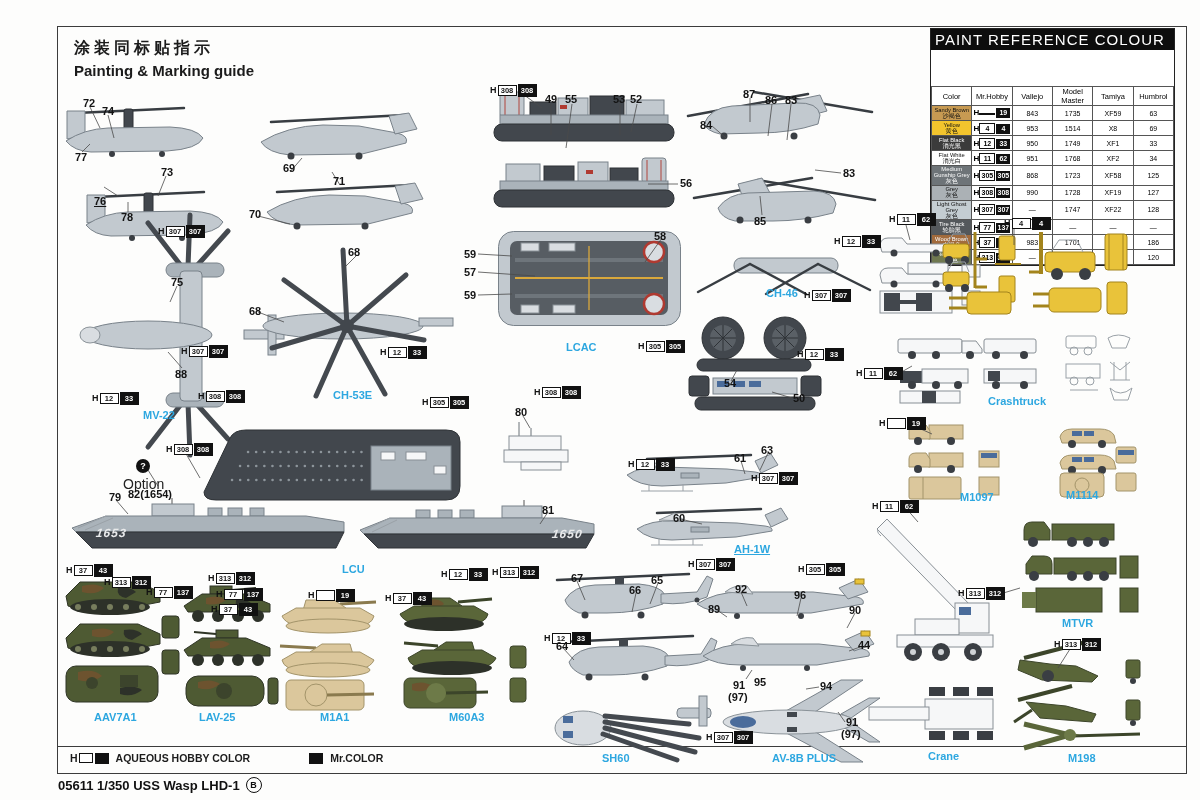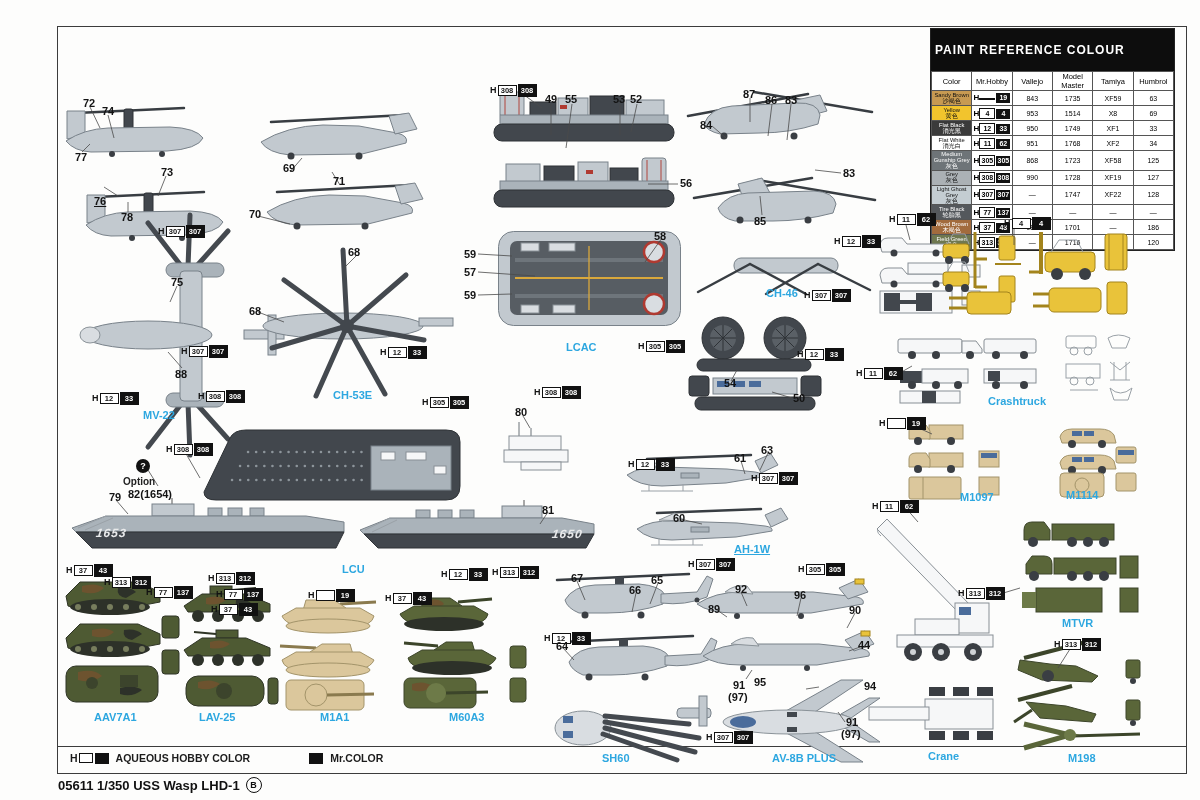--- a/index.html
+++ b/index.html
@@ -4,37 +4,37 @@
 <style>
   html,body{margin:0;padding:0;background:#e9e9e7;font-family:"Liberation Sans",sans-serif;}
   #page{position:relative;width:1200px;height:800px;background:#fdfdfc;overflow:hidden;}
   #frame-main{position:absolute;left:57px;top:26px;width:1128px;height:746px;border:1px solid #3c3c3c;}
   #legend-line{position:absolute;left:57px;top:746px;width:1129px;border-top:1px solid #3c3c3c;}
   #title-block{position:absolute;left:74px;top:38px;color:#1b1b1b;}
   .t-cn{font-size:16px;font-weight:bold;letter-spacing:4px;}
   .t-en{font-size:15px;font-weight:bold;margin-top:3px;}
   
   #paint-table-wrap{position:absolute;left:930px;top:28px;width:243px;border:1px solid #222;background:#fff;}
-  #paint-table-title{background:#0d0d0d;color:#fff;font-size:12px;font-weight:bold;padding:14px 4px;letter-spacing:1px;}
-  table.pt{border-collapse:collapse;width:100%;table-layout:fixed;}
+  #paint-table-title{background:#0d0d0d;color:#fff;font-size:15px;font-weight:normal;padding:2px 4px;letter-spacing:1px;}
+  table.pt{border-collapse:collapse;width:100%;table-layout:fixed;margin-top:36px;}
   table.pt th,table.pt td{border:1px solid #555;font-size:7px;text-align:center;padding:0;height:14px;overflow:hidden;}
   table.pt th{font-weight:normal;font-size:7.5px;height:15px;background:#fff;}
   td.cname{line-height:1.05;}
   td.cname .nm{font-size:5.8px;display:block;}
   td.cname .cn{font-size:6.2px;display:block;}
   
   .chip{position:absolute;display:flex;align-items:center;height:11px;line-height:1;white-space:nowrap;}
   .chip .h{font-size:9px;font-weight:bold;color:#111;margin-right:1px;}
   .chip .aq{display:inline-block;min-width:15px;height:9px;border:1px solid #111;background:#fff;color:#111;font-size:7.5px;font-weight:bold;text-align:center;line-height:9.5px;padding:0 1px;}
   .chip .mc{display:inline-block;min-width:15px;height:11px;background:#111;border:1px solid #111;color:#fff;font-size:7.5px;font-weight:bold;text-align:center;line-height:11px;padding:0 1px;margin-left:1px;}
   .part{position:absolute;font-size:11px;font-weight:bold;color:#141414;line-height:1;}
   .vlabel{position:absolute;font-size:11px;font-weight:bold;color:#2da7e0;line-height:1;white-space:nowrap;}
   .hullnum{position:absolute;color:#e9eaeb;font-style:italic;font-weight:bold;font-size:12px;letter-spacing:1px;transform:skewX(-8deg);line-height:1;}
   #option-circle{position:absolute;left:136px;top:459px;width:14px;height:14px;border-radius:50%;background:#121212;color:#fff;font-size:9px;font-weight:bold;text-align:center;line-height:14px;}
-  #option-label{position:absolute;left:123px;top:476px;font-size:10px;color:#222;font-weight:bold;}
+  #option-label{position:absolute;left:123px;top:476px;font-size:14px;color:#222;}
   #option-value{position:absolute;left:128px;top:488px;font-size:11px;font-weight:bold;color:#141414;}
   
   #legend{position:absolute;left:70px;top:752px;display:flex;align-items:center;font-size:10.5px;font-weight:bold;color:#1b1b1b;}
   .lg-w{display:inline-block;width:12px;height:8px;border:1px solid #111;background:#fff;margin:0 1px;}
   .lg-b{display:inline-block;width:12px;height:9px;border:1px solid #111;background:#111;margin:0 1px;}
   #legend .gap{width:58px;}
   #footer{position:absolute;left:58px;top:777px;font-size:13px;font-weight:bold;color:#111;display:flex;align-items:center;}
   #footer .badge{display:inline-block;width:14px;height:14px;border:1.5px solid #111;border-radius:50%;font-size:9px;text-align:center;line-height:14px;margin-left:6px;}
   
   svg{position:absolute;overflow:visible;}
@@ -62,20 +62,24 @@
   .dots{stroke:#8d959b;stroke-width:2.5;stroke-linecap:round;stroke-dasharray:0.1 8;fill:none;}
   .ldr{stroke:#4a4a4a;stroke-width:0.8;}
 </style>
 </head>
 <body>
 
 <div id="page">
   <div id="frame-main"></div>
   <div id="legend-line"></div>
 
+  <div id="title-block">
+    <div class="t-cn">涂装同标贴指示</div>
+    <div class="t-en">Painting &amp; Marking guide</div>
+  </div>
 
   <div id="paint-table-wrap">
     <div id="paint-table-title">PAINT  REFERENCE  COLOUR</div>
     <table class="pt">
       <thead>
           <tr>
             <th>Color</th>
             <th>Mr.Hobby</th>
             <th>Vallejo</th>
             <th>Model Master</th>
@@ -997,21 +1001,21 @@
       <div class="part" style="left: 556px; top: 641px;">64</div>
       <div class="part" style="left: 734px; top: 453px;">61</div>
       <div class="part" style="left: 761px; top: 445px;">63</div>
       <div class="part" style="left: 673px; top: 513px;">60</div>
       <div class="part" style="left: 735px; top: 584px;">92</div>
       <div class="part" style="left: 794px; top: 590px;">96</div>
       <div class="part" style="left: 708px; top: 604px;">89</div>
       <div class="part" style="left: 849px; top: 605px;">90</div>
       <div class="part" style="left: 858px; top: 640px;">44</div>
       <div class="part" style="left: 754px; top: 677px;">95</div>
-      <div class="part" style="left: 864px; top: 681px;">94</div>
+      <div class="part" style="left: 820px; top: 681px;">94</div>
       <div class="part" style="left: 733px; top: 680px;">91</div>
       <div class="part" style="left: 728px; top: 692px;">(97)</div>
       <div class="part" style="left: 846px; top: 717px;">91</div>
       <div class="part" style="left: 841px; top: 729px;">(97)</div>
       <div class="vlabel" style="left: 143px; top: 410px;">MV-22</div>
       <div class="vlabel" style="left: 333px; top: 390px;">CH-53E</div>
       <div class="vlabel" style="left: 566px; top: 342px;">LCAC</div>
       <div class="vlabel" style="left: 766px; top: 288px;">CH-46</div>
       <div class="vlabel" style="left: 342px; top: 564px;">LCU</div>
       <div class="vlabel" style="left: 94px; top: 712px;">AAV7A1</div>

